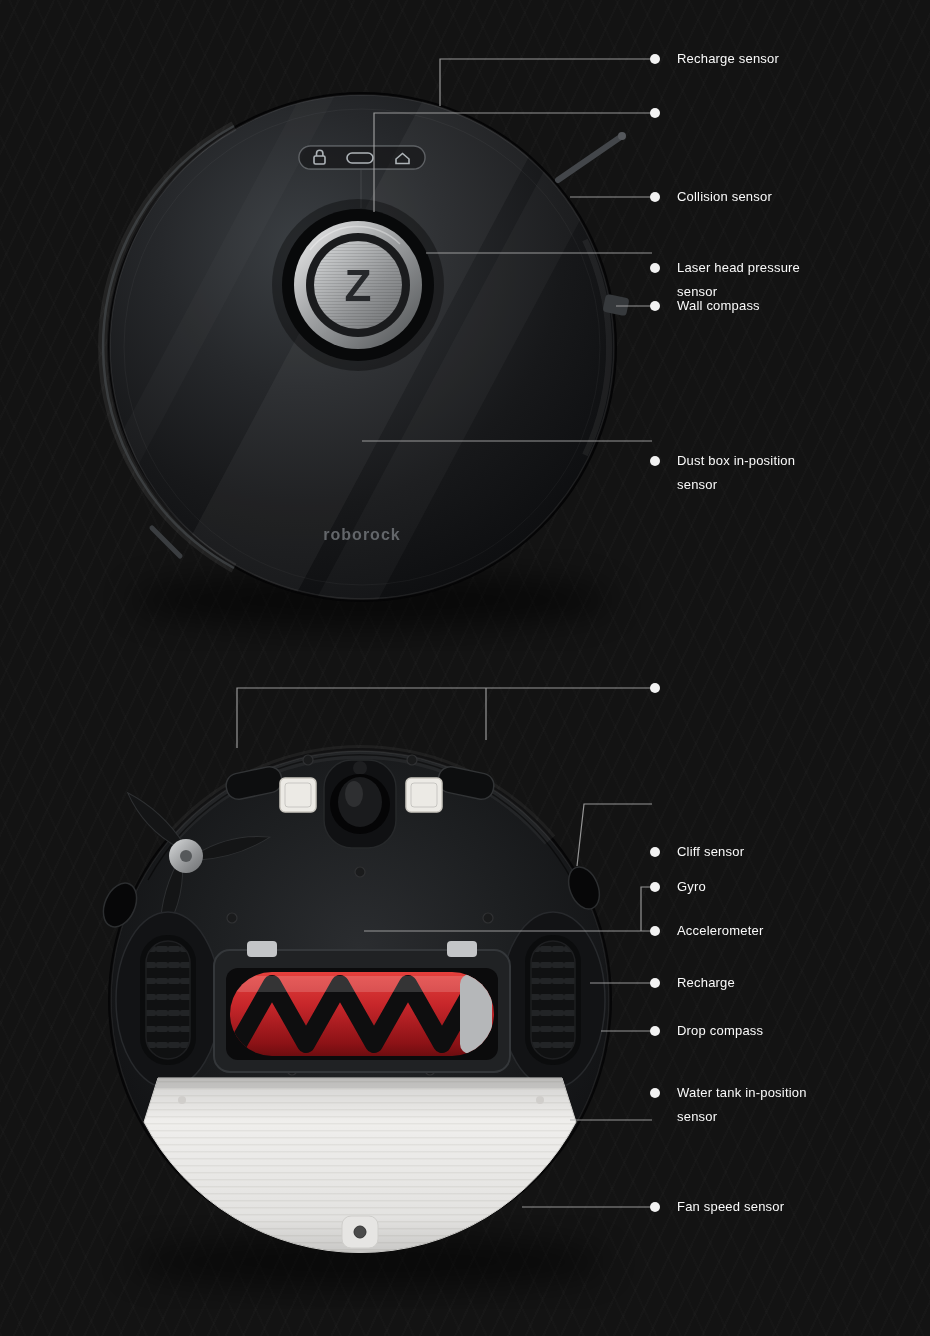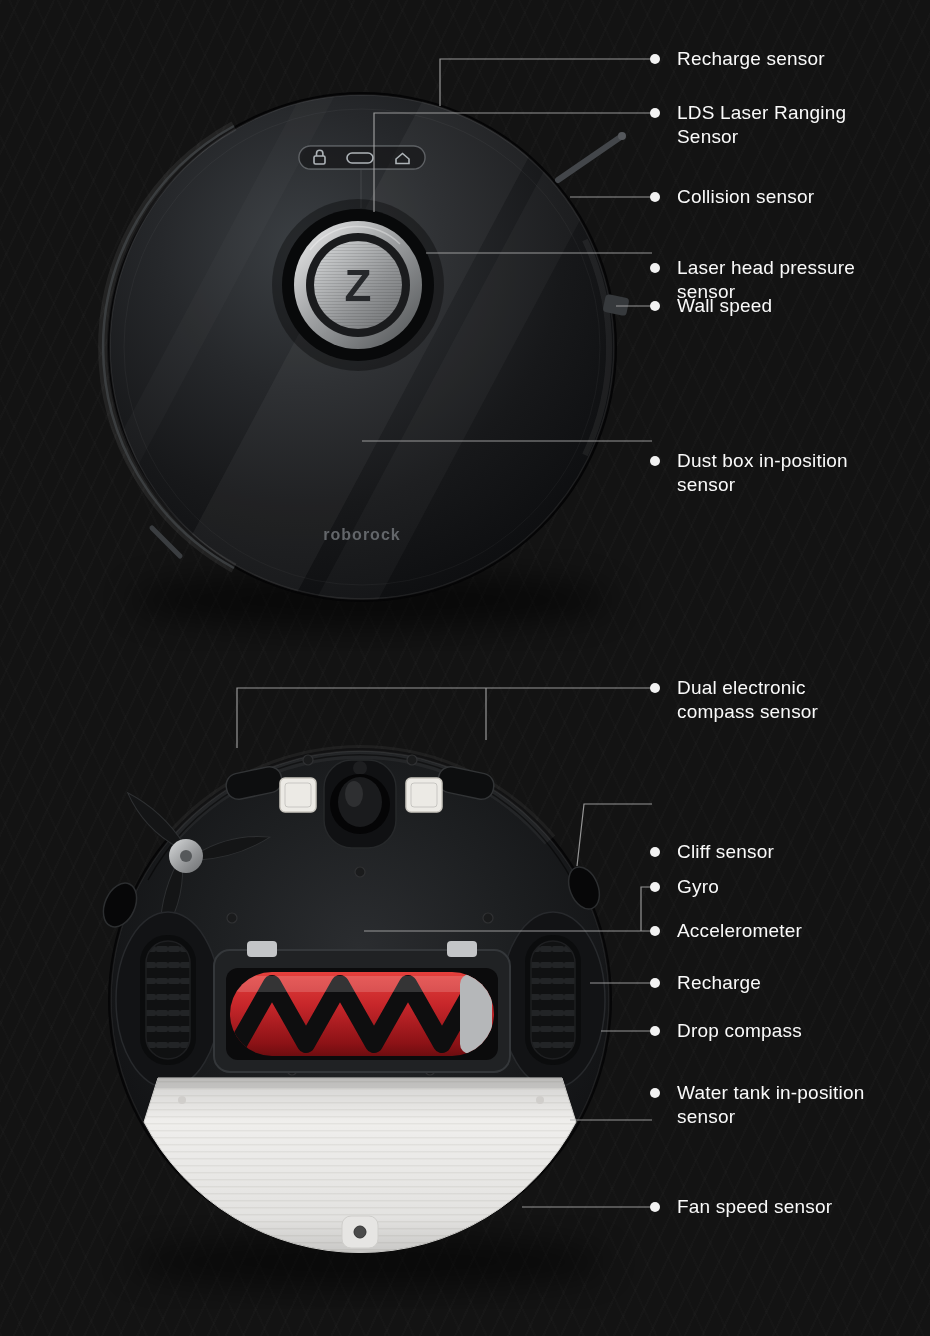--- a/index.html
+++ b/index.html
@@ -7,21 +7,21 @@
     position:relative;width:930px;height:1336px;overflow:hidden;
     background-color:#131313;
     background-image:
       repeating-linear-gradient(115deg, rgba(255,255,255,0.016) 0px, rgba(255,255,255,0.016) 2px, transparent 2px, transparent 16px),
       repeating-linear-gradient(65deg, rgba(255,255,255,0.010) 0px, rgba(255,255,255,0.010) 2px, transparent 2px, transparent 22px);
     font-family:"Liberation Sans", sans-serif;
   }
   svg.scene{position:absolute;left:0;top:0;}
   .label{position:absolute;left:650px;display:flex;align-items:flex-start;color:#fafafa;}
   .dot{flex:0 0 auto;width:10px;height:10px;border-radius:50%;background:#f2f2f2;margin-top:7px;}
-  .txt{margin-left:17px;font-size:19px;line-height:24px;letter-spacing:.2px;white-space:pre-line;}
+  .txt{margin-left:17px;font-size:13px;line-height:24px;letter-spacing:.2px;white-space:pre-line;}
 </style>
 </head>
 <body>
 
 <div class="stage">
 
   <svg class="scene" width="930" height="1336" viewBox="0 0 930 1336">
     <defs>
       <radialGradient id="topBody" cx="38%" cy="30%" r="80%">
         <stop offset="0%" stop-color="#3b3f43"></stop>
@@ -239,46 +239,42 @@
       <path d="M652 1207 L522 1207"></path>
     </g>
   </svg>
 
   <div class="label" style="top:47px">
     <span class="dot"></span>
     <span class="txt">Recharge sensor</span>
   </div>
   <div class="label" style="top:101px">
     <span class="dot"></span>
-    <span class="txt">LDS Laser Ranging
-Sensor</span>
   </div>
   <div class="label" style="top:185px">
     <span class="dot"></span>
     <span class="txt">Collision sensor</span>
   </div>
   <div class="label" style="top:256px">
     <span class="dot"></span>
     <span class="txt">Laser head pressure
 sensor</span>
   </div>
   <div class="label" style="top:294px">
     <span class="dot"></span>
-    <span class="txt">Wall speed</span>
+    <span class="txt">Wall compass</span>
   </div>
   <div class="label" style="top:449px">
     <span class="dot"></span>
     <span class="txt">Dust box in-position
 sensor</span>
   </div>
 
   <div class="label" style="top:676px">
     <span class="dot"></span>
-    <span class="txt">Dual electronic
-compass sensor</span>
   </div>
   <div class="label" style="top:840px">
     <span class="dot"></span>
     <span class="txt">Cliff sensor</span>
   </div>
   <div class="label" style="top:875px">
     <span class="dot"></span>
     <span class="txt">Gyro</span>
   </div>
   <div class="label" style="top:919px">

